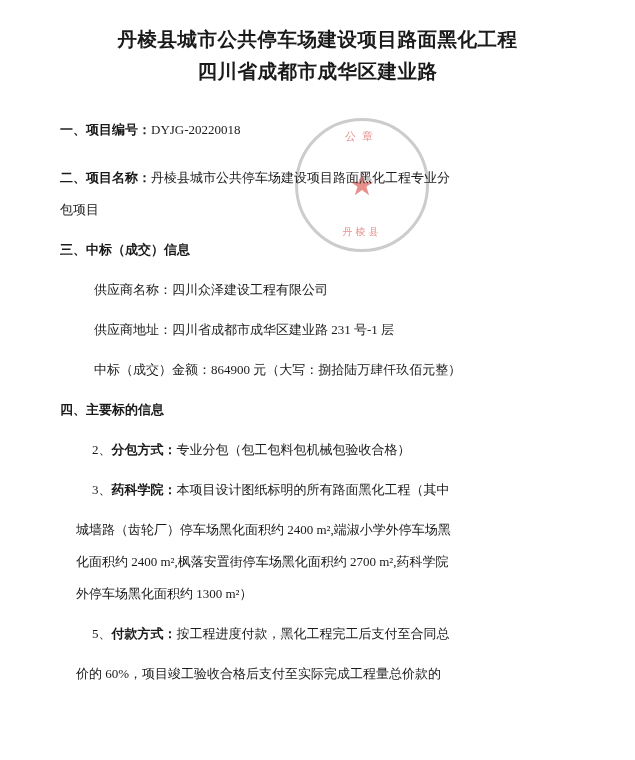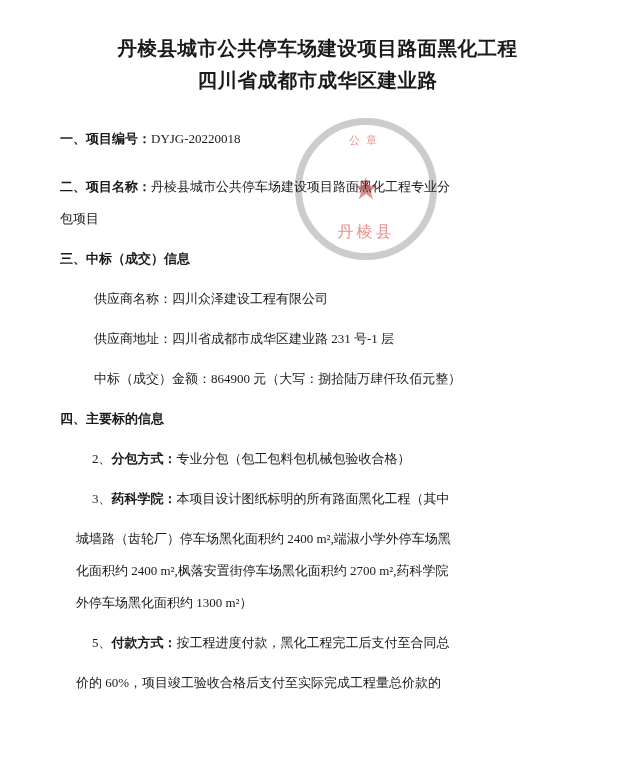--- a/index.html
+++ b/index.html
@@ -22,21 +22,21 @@
     box-sizing: border-box;
     padding: 24px 44px 0 44px;
   }
   
   .seal {
     position: absolute;
     left: 295px;
     top: 118px;
     width: 128px;
     height: 128px;
-    border: 7px solid #a3a3a3;
+    border: 3px solid #a3a3a3;
     border-radius: 50%;
     opacity: 0.55;
     z-index: 0;
     pointer-events: none;
   }
   .seal .star {
     position: absolute;
     left: 50%;
     top: 50%;
     transform: translate(-50%, -50%);
@@ -52,29 +52,29 @@
     color: #d4342c;
     font-size: 11px;
     letter-spacing: 6px;
   }
   .seal .seal-text-b {
     position: absolute;
     left: 0; right: 0;
     bottom: 10px;
     text-align: center;
     color: #d4342c;
-    font-size: 16px;
+    font-size: 10px;
     letter-spacing: 3px;
   }
   .content {
     position: relative;
     z-index: 1;
   }
   h1.title {
-    margin: 9px;
+    margin: 0;
     font-size: 19.5px;
     font-weight: bold;
     text-align: center;
     line-height: 32px;
     letter-spacing: 0.5px;
   }
   h1.title .line2 {
     display: block;
   }
   .body-block {

